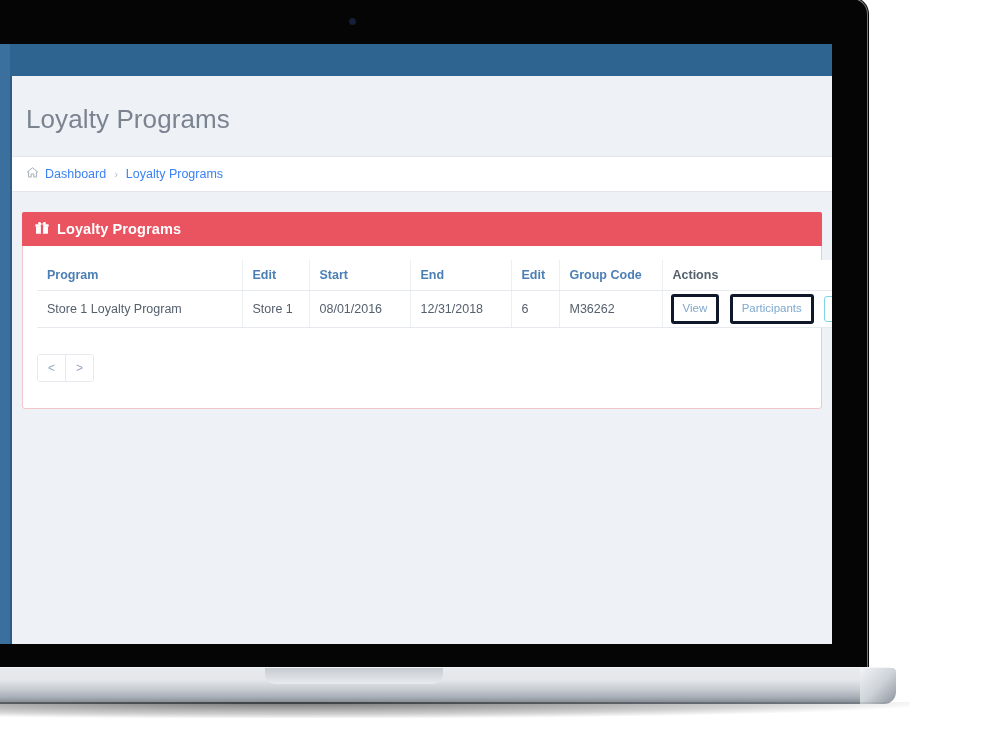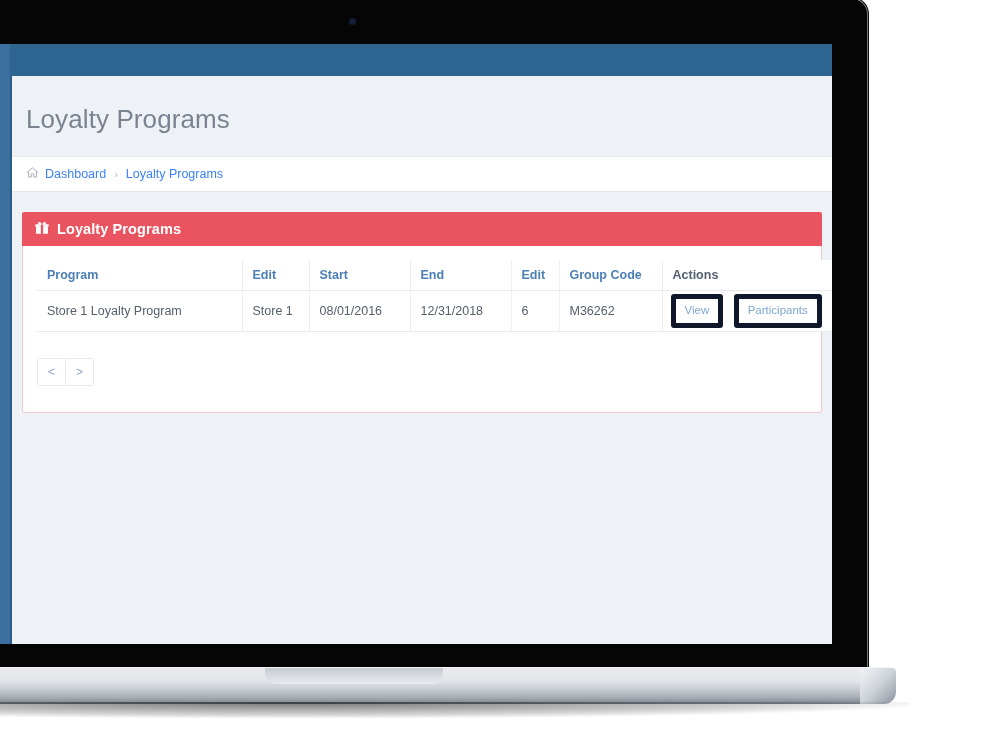--- a/index.html
+++ b/index.html
@@ -243,21 +243,21 @@
     display: inline-block;
     font-size: 11.5px;
     line-height: 1;
     padding: 6px 9px 6px 9px;
     border-radius: 3px;
     background: #ffffff;
     margin-right: 7px;
     cursor: pointer;
     font-family: "Liberation Sans", sans-serif;
   }
-  .btn-primary-outline { border: 5px solid #0f172a; color: #7fa8cf; }
+  .btn-primary-outline { border: 3px solid #0f172a; color: #7fa8cf; }
   .btn-info-outline    { border: 1px solid #7fd4e8; color: #9fd2e2; }
 
   #pager {
     margin-top: 26px;
     display: inline-flex;
     border: 1px solid #e6eaee;
     border-radius: 3px;
     overflow: hidden;
     background: #ffffff;
   }

